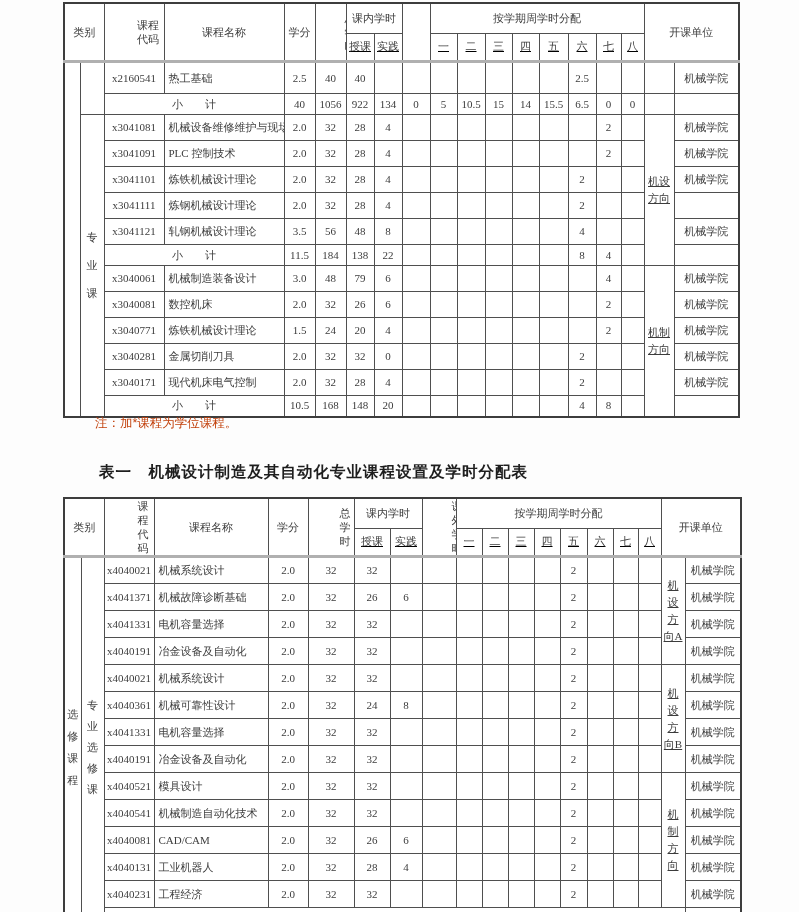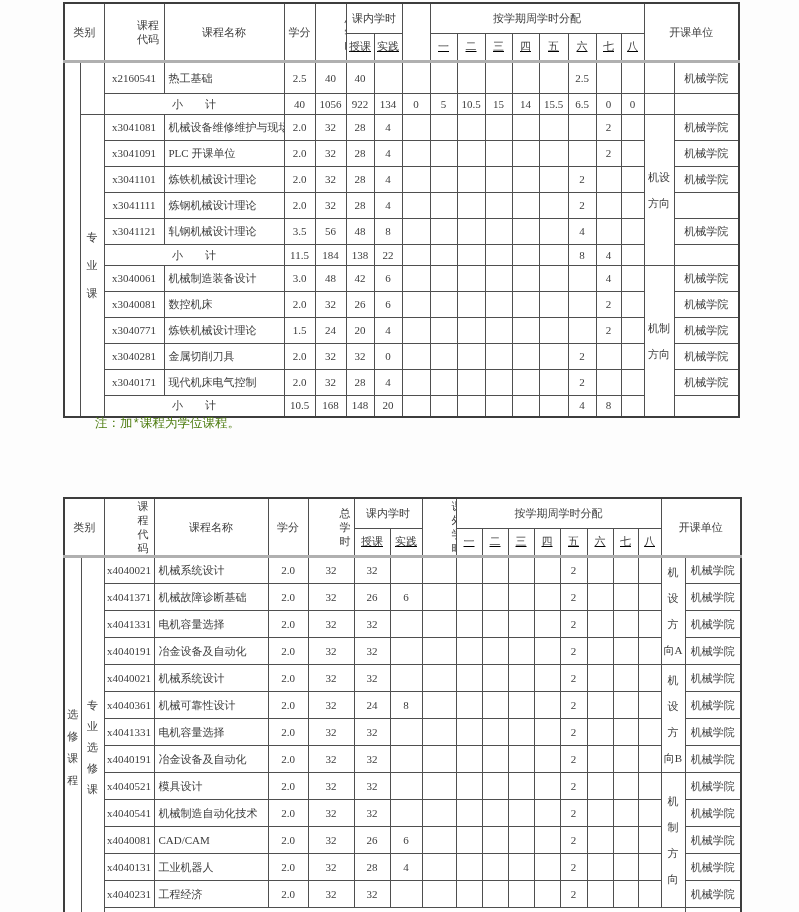--- a/index.html
+++ b/index.html
@@ -27,26 +27,26 @@
   #t1 tbody tr.r-big { height:32px; }
   #t1 tbody tr.r-sub { height:21px; }
   #t2 tbody tr { height:27px; }
   #t2 tbody tr.r-foot { height:30px; }
 
   .sched td.name { text-align:left; padding-left:4px; white-space:nowrap; }
   .sched td.cat  { line-height:26px; }
   .sched td.vt3  { line-height:28px; }  
   .sched td.vt4  { line-height:22px; }  
   .sched td.vt5  { line-height:21px; }  
-  .sched td.dir  { line-height:26px; }
+  .sched td.dir  { line-height:17px;text-decoration:underline; }
   .blk { display:block; line-height:14px;padding-left:28px; }
 
   .note  { position:absolute; left:95px; top:415px;
-           font-family:Liberation Mono, monospace;
-           font-size:12.5px; color:#4d7c0f;text-align:right; }
+           font-family:Liberation Sans, sans-serif;
+           font-size:12.5px; color:#c2410c;text-align:right; }
   .title { position:absolute; left:99px; top:462px;
            font-family:"Liberation Sans","DejaVu Sans",sans-serif;
            font-size:15.5px; font-weight:bold; color:#1e1e1e; letter-spacing:1px; }
 </style>
 </head>
 <body>
 
 <div class="page">
 
   <table class="sched" id="t1">
@@ -160,21 +160,21 @@
           <td></td>
           <td></td>
           <td></td>
           <td>2</td>
           <td></td>
           <td rowspan="6" class="dir">机设方向</td>
           <td>机械学院</td>
         </tr>
         <tr>
           <td>x3041091</td>
-          <td class="name">PLC 开课单位</td>
+          <td class="name">PLC 控制技术</td>
           <td>2.0</td>
           <td>32</td>
           <td>28</td>
           <td>4</td>
           <td></td>
           <td></td>
           <td></td>
           <td></td>
           <td></td>
           <td></td>
@@ -252,21 +252,21 @@
           <td>8</td>
           <td>4</td>
           <td></td>
           <td></td>
         </tr>
         <tr>
           <td>x3040061</td>
           <td class="name">机械制造装备设计</td>
           <td>3.0</td>
           <td>48</td>
-          <td>42</td>
+          <td>79</td>
           <td>6</td>
           <td></td>
           <td></td>
           <td></td>
           <td></td>
           <td></td>
           <td></td>
           <td></td>
           <td>4</td>
           <td></td>
@@ -359,20 +359,21 @@
           <td></td>
           <td>4</td>
           <td>8</td>
           <td></td>
           <td></td>
         </tr>
       </tbody>
   </table>
 
   <div class="note">注：加*课程为学位课程。</div>
+  <div class="title">表一　机械设计制造及其自动化专业课程设置及学时分配表</div>
 
   <table class="sched" id="t2">
     <colgroup>
       <col style="width:17px">
         <col style="width:23px">
         <col style="width:50px">
         <col style="width:114px">
       <col style="width:40px">
         <col style="width:46px">
         <col style="width:36px">

